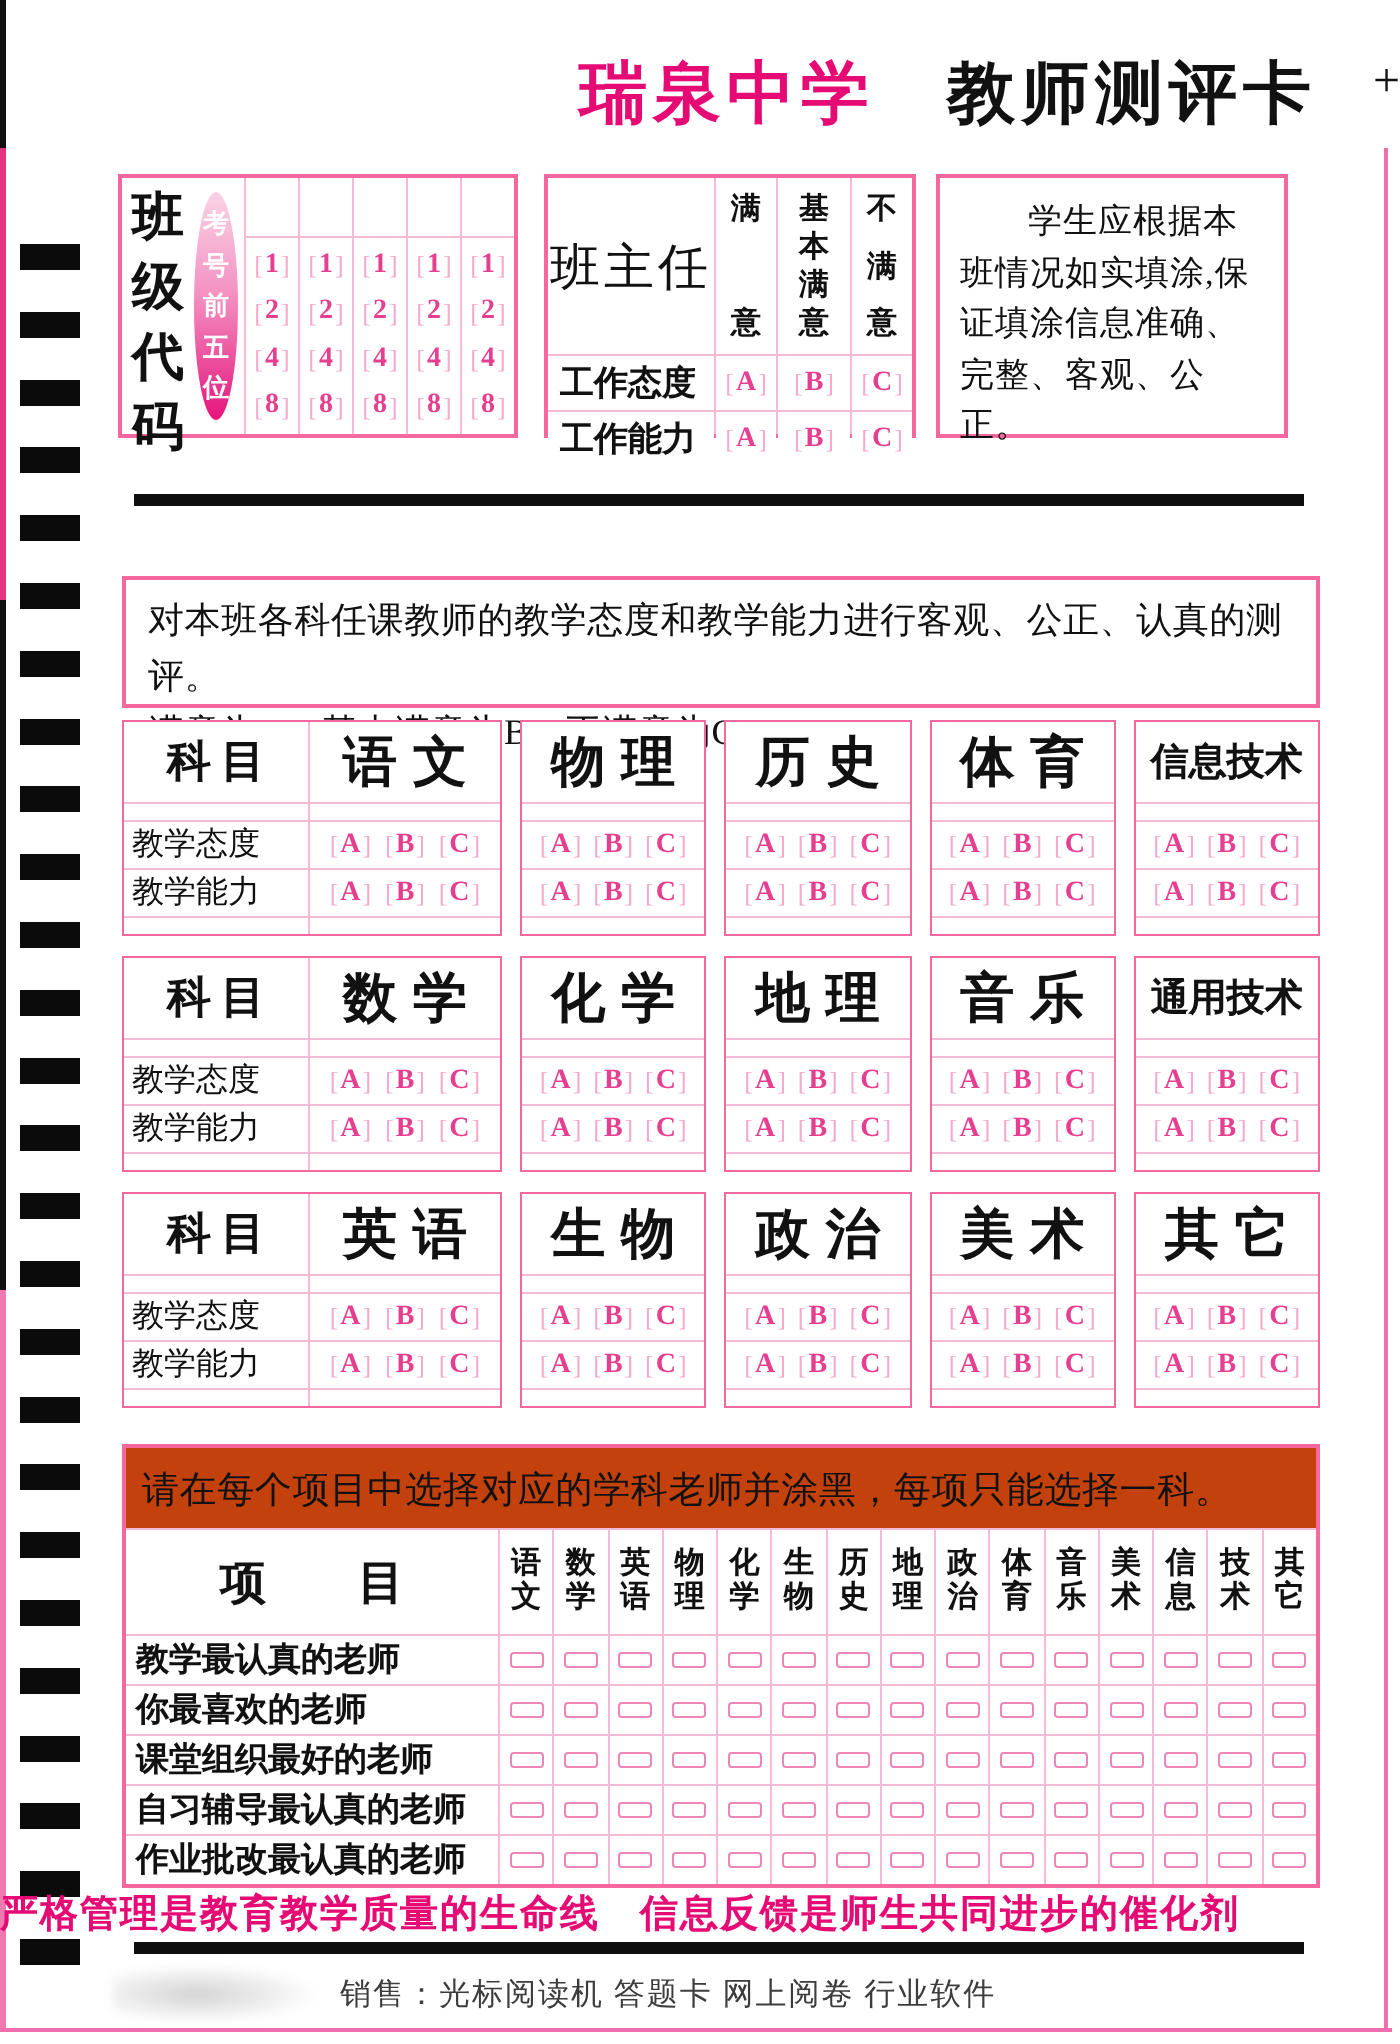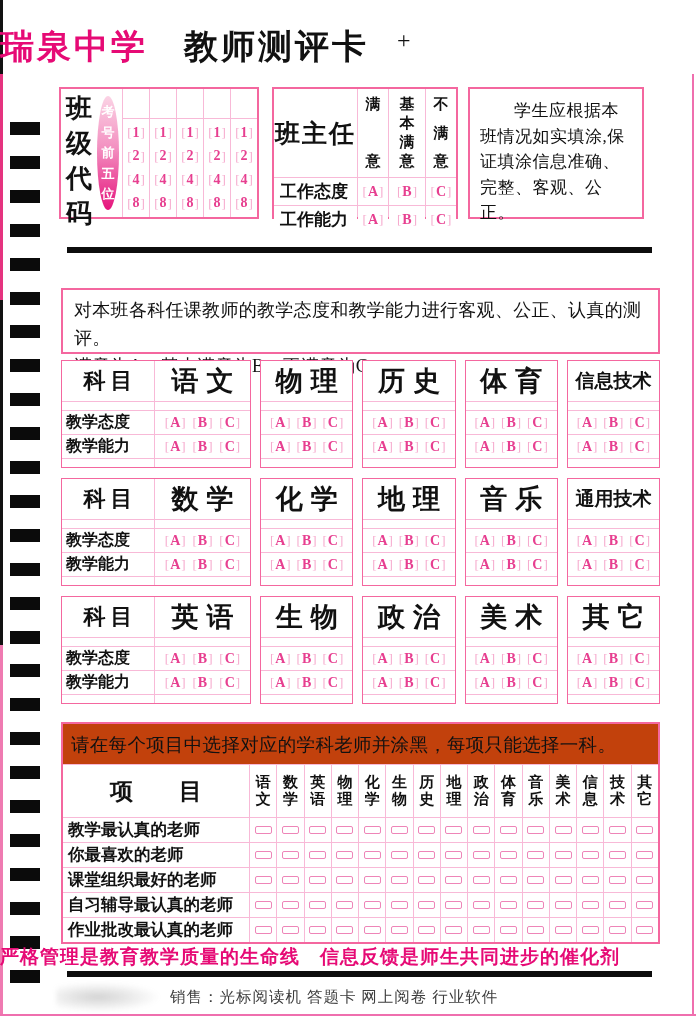--- a/index.html
+++ b/index.html
@@ -19,21 +19,21 @@
 
   
   .edge-left{position:absolute;left:0;top:0;width:3px;height:1016px;
     background:linear-gradient(to bottom,#111 0 74px,#e5337f 74px 300px,#111 300px 645px,#ef7ab1 645px 100%);}
   .edge-right{position:absolute;left:692px;top:74px;width:2px;height:941px;background:#ef6fae;}
   .edge-bottom{position:absolute;left:0;top:1014px;width:696px;height:2px;background:#ef6fae;}
   .timing-marks{position:absolute;left:10px;top:122px;width:30px;height:861px;
     background:repeating-linear-gradient(to bottom,#0b0b0b 0 13px,transparent 13px 33.9px);}
 
   
-  .header{position:absolute;top:24px;left:0;width:100%;text-align:left;white-space:nowrap;}
+  .header{position:absolute;top:24px;left:0;width:100%;text-align:right;white-space:nowrap;}
   .school{color:var(--magenta);font-size:34px;font-weight:700;letter-spacing:3px;margin-right:36px;}
   .cardtitle{font-size:34px;font-weight:700;letter-spacing:3px;}
   .plus{font-size:24px;font-weight:400;margin-left:28px;vertical-align:10px;}
 
   
   #cc{left:59px;top:87px;width:200px;height:132px;display:flex;}
   .cc-label{width:36px;font-size:26px;font-weight:700;padding:2px 0;}
   .v-col{display:flex;flex-direction:column;justify-content:space-between;align-items:center;}
   .cc-oval{width:22px;height:114px;margin:7px 3px 0 0;border-radius:11px/57px;
     background:linear-gradient(to bottom,#fbd3e5,#f391c1 45%,#e5147c);
@@ -46,21 +46,21 @@
   
   .bub{display:inline-flex;align-items:center;font-size:13px;line-height:1;white-space:nowrap;}
   .bub .bk{color:var(--bubbracket);font-weight:400;}
   .bub .lt{color:var(--bubletter);font-weight:700;margin:0 1px;font-size:14px;}
 
   
   #ht{left:272px;top:87px;width:186px;height:132px;padding:0;}
   .ht-grid{width:100%;height:100%;display:grid;grid-template-columns:1fr 30px 36px 30px;grid-template-rows:1fr 27px 27px;gap:1px;background:var(--linepink);}
   .ht-grid>div{background:#fff;}
   .htc{display:flex;align-items:center;justify-content:center;}
-  .ht-title{font-size:25px;font-weight:700;letter-spacing:2px;}
+  .ht-title{font-size:25px;font-weight:400;letter-spacing:2px;}
   .ht-colhead{font-size:15px;font-weight:600;padding:6px 0;display:flex;flex-direction:column;justify-content:space-between;align-items:center;}
   .ht-rowlabel{font-size:17px;font-weight:600;justify-content:flex-start;padding-left:6px;}
 
   
   #notice{left:468px;top:87px;width:176px;height:132px;padding:9px 10px;}
   #notice p{margin:0;font-size:17px;line-height:1.5;text-indent:2em;letter-spacing:0.5px;}
 
   
   .hbar{position:absolute;left:67px;width:585px;height:6px;background:#0d0d0d;}
   #bar1{top:247px;}
@@ -72,21 +72,21 @@
   
   #bands{left:61px;top:360px;width:599px;}
   .band{display:flex;gap:9px;margin-bottom:10px;}
   .block{border:1.5px solid var(--boxpink);background:var(--linepink);display:grid;gap:1px;grid-template-rows:40px 8px 23px 23px 8px;flex:1;min-width:0;}
   .block-first{flex:0 0 190px;grid-template-columns:92px 1fr;}
   .block>div{background:#fff;min-width:0;}
   .cell-center{display:flex;align-items:center;justify-content:center;}
   .corner{font-size:22px;font-weight:700;letter-spacing:5px;text-indent:5px;}
   .subj{font-size:27px;font-weight:700;letter-spacing:8px;text-indent:8px;white-space:nowrap;}
   .subj-sm{font-size:19px;letter-spacing:0;text-indent:0;}
-  .rowlab{font-size:16px;font-weight:700;padding-left:4px;display:flex;align-items:center;white-space:nowrap;}
+  .rowlab{font-size:16px;font-weight:400;padding-left:4px;display:flex;align-items:center;white-space:nowrap;}
   .opts{display:flex;align-items:center;justify-content:space-evenly;padding:0 3px;}
 
   
   #choice{left:61px;top:722px;width:599px;border:2px solid var(--boxpink);background:#c2410c;}
   .ch-instr{padding:8px 8px 7px;font-size:18.5px;letter-spacing:0.3px;}
   .ch-table{display:grid;grid-template-columns:186px repeat(15,1fr);grid-template-rows:52px repeat(5,24px);gap:1px;background:var(--linepink);border-top:1px solid var(--linepink);}
   .ch-table>div{background:#fff;}
   .ct-corner{font-size:23px;font-weight:700;display:flex;align-items:center;justify-content:center;}
   .ct-colhead{font-size:15px;font-weight:600;line-height:1.15;display:flex;align-items:center;justify-content:center;text-align:center;word-break:break-all;padding:1px 0;}
   .ct-rowlab{font-size:16.5px;font-weight:600;display:flex;align-items:center;padding-left:5px;white-space:nowrap;}

